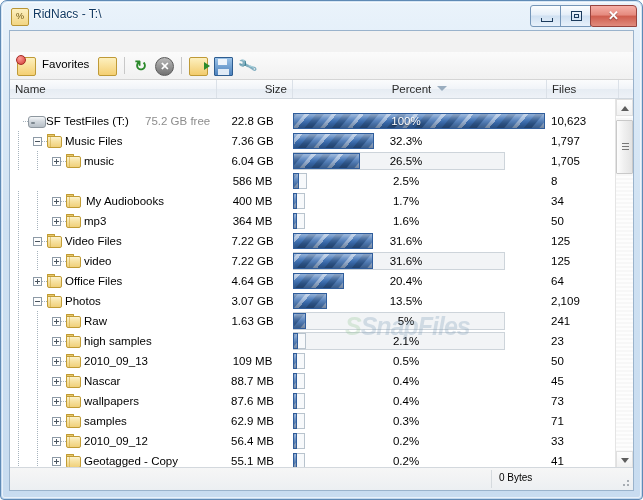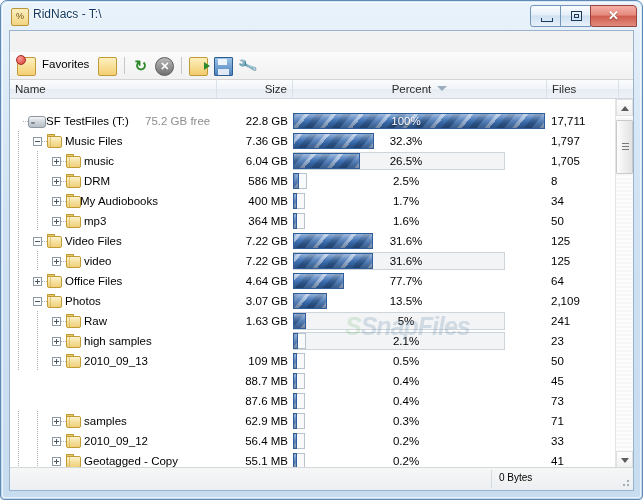--- a/index.html
+++ b/index.html
@@ -134,21 +134,21 @@
   .sortarrow{
     display:inline-block;margin-left:6px;position:relative;top:-2px;
     border-left:5px solid transparent;border-right:5px solid transparent;
     border-top:5px solid #9aadbf;
   }
   .rows{
     position:absolute;left:0;top:19px;right:17px;bottom:0;overflow:hidden;margin-top:12px;
   }
   .row{position:relative;height:20px;}
   .cell-name{position:absolute;left:0;top:0;height:20px;line-height:20px;width:207px;white-space:nowrap;overflow:hidden;}
-  .cell-size{position:absolute;left:207px;top:0;height:20px;line-height:20px;width:71px;text-align:right;padding-right:5px;font-size:11.5px;color:#000;}
+  .cell-size{position:absolute;left:207px;top:0;height:20px;line-height:20px;width:71px;text-align:center;padding-right:5px;font-size:11.5px;color:#000;}
   .cell-pct{position:absolute;left:283px;top:0;height:20px;width:254px;}
   .cell-files{position:absolute;left:541px;top:0;height:20px;line-height:20px;font-size:11.5px;color:#000;}
   .nm{font-size:11.5px;color:#000;vertical-align:middle;}
   .freespace{font-size:11.5px;color:#8d8d8d;margin-left:6px;}
 
   .expander{
     position:absolute;top:6px;width:9px;height:9px;box-sizing:border-box;
     border:1px solid #8d9aa6;background:#fdfdfd;
   }
   .expander:before{content:"";position:absolute;left:1px;top:3px;width:5px;height:1px;background:#4a5560;}
@@ -289,21 +289,21 @@
                 <span class="guide-h" style="left: 13px; width: 5px;"></span>
                 <span class="drvico" style="left: 18px;"></span>
                 <span class="nm" style="position: absolute; left: 36px; top: 0px; line-height: 20px;">SF TestFiles (T:)</span>
                 <span class="freespace" style="position: absolute; left: 129px; top: 0px; line-height: 20px;">75.2 GB free</span>
               </div>
               <div class="cell-size">22.8 GB</div>
               <div class="cell-pct">
                 <div class="bar-fill" style="width: 252px;"></div>
                 <div class="pct-label onbar">100%</div>
               </div>
-              <div class="cell-files">17,711</div>
+              <div class="cell-files">10,623</div>
             </div>
             <div class="row">
               <div class="cell-name">
                 <span class="guide" style="left: 8px;"></span>
                 <span class="guide-h" style="left: 32px; width: 5px;"></span>
                 <span class="expander" style="left: 23px;"></span>
                 <span class="fico" style="left: 37px;">
                   <span class="tab"></span>
                   <span class="body"></span>
                 </span>
@@ -330,50 +330,39 @@
               </div>
               <div class="cell-size">6.04 GB</div>
               <div class="cell-pct">
                 <div class="selbox"></div>
                 <div class="bar-fill" style="width: 67px;"></div>
                 <div class="pct-label">26.5%</div>
               </div>
               <div class="cell-files">1,705</div>
             </div>
             <div class="row">
-              <div class="cell-name">
-                <span class="guide" style="left: 8px;"></span>
-                <span class="guide" style="left: 27px;"></span>
-                <span class="guide-h" style="left: 51px; width: 5px;"></span>
-                <span class="expander plus" style="left: 42px;"></span>
-                <span class="fico" style="left: 56px;">
-                  <span class="tab"></span>
-                  <span class="body"></span>
-                </span>
-                <span class="nm" style="position: absolute; left: 74px; top: 0px; line-height: 20px;">DRM</span>
-              </div>
               <div class="cell-size">586 MB</div>
               <div class="cell-pct">
                 <div class="bar-tiny" style="width: 14px;"></div>
                 <div class="bar-fill" style="width: 6px;"></div>
                 <div class="pct-label">2.5%</div>
               </div>
               <div class="cell-files">8</div>
             </div>
             <div class="row">
               <div class="cell-name">
                 <span class="guide" style="left: 8px;"></span>
                 <span class="guide" style="left: 27px;"></span>
                 <span class="guide-h" style="left: 51px; width: 5px;"></span>
                 <span class="expander plus" style="left: 42px;"></span>
                 <span class="fico" style="left: 56px;">
                   <span class="tab"></span>
                   <span class="body"></span>
                 </span>
-                <span class="nm" style="position: absolute; left: 70px; top: 0px; line-height: 20px;">My Audiobooks</span>
+                <span class="nm" style="position: absolute; left: 76px; top: 0px; line-height: 20px;">My Audiobooks</span>
               </div>
               <div class="cell-size">400 MB</div>
               <div class="cell-pct">
                 <div class="bar-tiny" style="width: 12px;"></div>
                 <div class="bar-fill" style="width: 4px;"></div>
                 <div class="pct-label">1.7%</div>
               </div>
               <div class="cell-files">34</div>
             </div>
             <div class="row">
@@ -441,21 +430,21 @@
                 <span class="expander plus" style="left: 23px;"></span>
                 <span class="fico" style="left: 37px;">
                   <span class="tab"></span>
                   <span class="body"></span>
                 </span>
                 <span class="nm" style="position: absolute; left: 55px; top: 0px; line-height: 20px;">Office Files</span>
               </div>
               <div class="cell-size">4.64 GB</div>
               <div class="cell-pct">
                 <div class="bar-fill" style="width: 51px;"></div>
-                <div class="pct-label">77.7%</div>
+                <div class="pct-label">20.4%</div>
               </div>
               <div class="cell-files">64</div>
             </div>
             <div class="row">
               <div class="cell-name">
                 <span class="guide" style="left: 8px;"></span>
                 <span class="guide-h" style="left: 32px; width: 5px;"></span>
                 <span class="expander" style="left: 23px;"></span>
                 <span class="fico" style="left: 37px;">
                   <span class="tab"></span>
@@ -524,29 +513,51 @@
               </div>
               <div class="cell-size">109 MB</div>
               <div class="cell-pct">
                 <div class="bar-tiny" style="width: 12px;"></div>
                 <div class="bar-fill" style="width: 4px;"></div>
                 <div class="pct-label">0.5%</div>
               </div>
               <div class="cell-files">50</div>
             </div>
             <div class="row">
+              <div class="cell-name">
+                <span class="guide" style="left: 8px;"></span>
+                <span class="guide" style="left: 27px;"></span>
+                <span class="guide-h" style="left: 51px; width: 5px;"></span>
+                <span class="expander plus" style="left: 42px;"></span>
+                <span class="fico" style="left: 56px;">
+                  <span class="tab"></span>
+                  <span class="body"></span>
+                </span>
+                <span class="nm" style="position: absolute; left: 74px; top: 0px; line-height: 20px;">Nascar</span>
+              </div>
               <div class="cell-size">88.7 MB</div>
               <div class="cell-pct">
                 <div class="bar-tiny" style="width: 12px;"></div>
                 <div class="bar-fill" style="width: 4px;"></div>
                 <div class="pct-label">0.4%</div>
               </div>
               <div class="cell-files">45</div>
             </div>
             <div class="row">
+              <div class="cell-name">
+                <span class="guide" style="left: 8px;"></span>
+                <span class="guide" style="left: 27px;"></span>
+                <span class="guide-h" style="left: 51px; width: 5px;"></span>
+                <span class="expander plus" style="left: 42px;"></span>
+                <span class="fico" style="left: 56px;">
+                  <span class="tab"></span>
+                  <span class="body"></span>
+                </span>
+                <span class="nm" style="position: absolute; left: 74px; top: 0px; line-height: 20px;">wallpapers</span>
+              </div>
               <div class="cell-size">87.6 MB</div>
               <div class="cell-pct">
                 <div class="bar-tiny" style="width: 12px;"></div>
                 <div class="bar-fill" style="width: 4px;"></div>
                 <div class="pct-label">0.4%</div>
               </div>
               <div class="cell-files">73</div>
             </div>
             <div class="row">
               <div class="cell-name">

